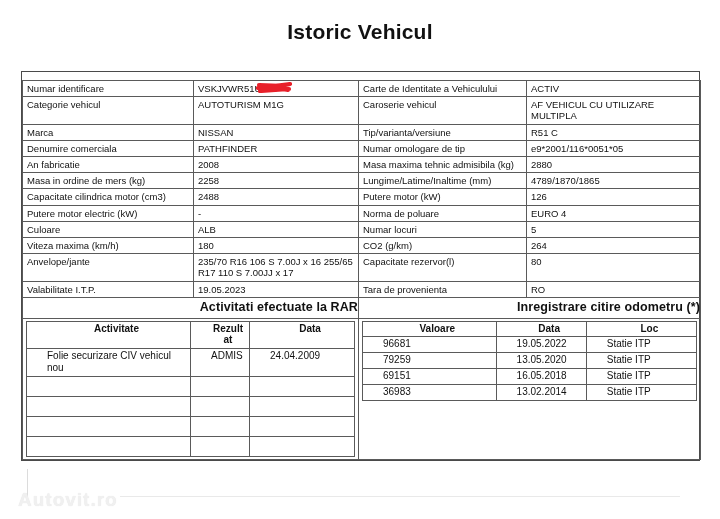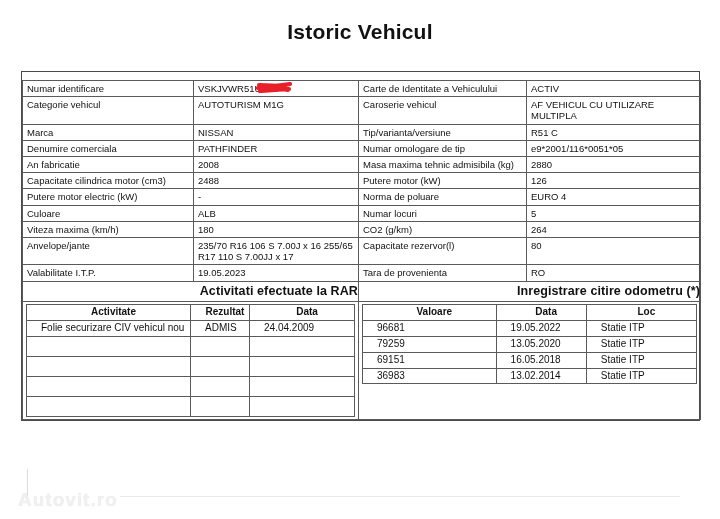--- a/index.html
+++ b/index.html
@@ -90,21 +90,21 @@
   
   .sub-cell { padding: 2px 3px 2px 3px !important; }
   table.sub {
     border-collapse: collapse;
     width: 100%;
     table-layout: fixed;
     font-size: 10px;
   }
   table.sub th, table.sub td {
     border: 1px solid #5a5a5a;
-    padding: 1px 4px 2px 14px;
+    padding: 1px 4px 2px 20px;
     line-height: 1.18;
     font-size: 10px;
     color: #111;
     vertical-align: top;
   }
   table.sub th {
     text-align: center;
     font-weight: bold;
   }
   .sub-l-c1 { width: 50%; }
@@ -198,20 +198,26 @@
           <td>e9*2001/116*0051*05</td>
         </tr>
 
         <tr>
           <td>An fabricatie</td>
           <td>2008</td>
           <td>Masa maxima tehnic admisibila (kg)</td>
           <td>2880</td>
         </tr>
 
+        <tr>
+          <td>Masa in ordine de mers (kg)</td>
+          <td>2258</td>
+          <td>Lungime/Latime/Inaltime (mm)</td>
+          <td>4789/1870/1865</td>
+        </tr>
 
         <tr>
           <td>Capacitate cilindrica motor (cm3)</td>
           <td>2488</td>
           <td>Putere motor (kW)</td>
           <td>126</td>
         </tr>
 
         <tr>
           <td>Putere motor electric (kW)</td>

